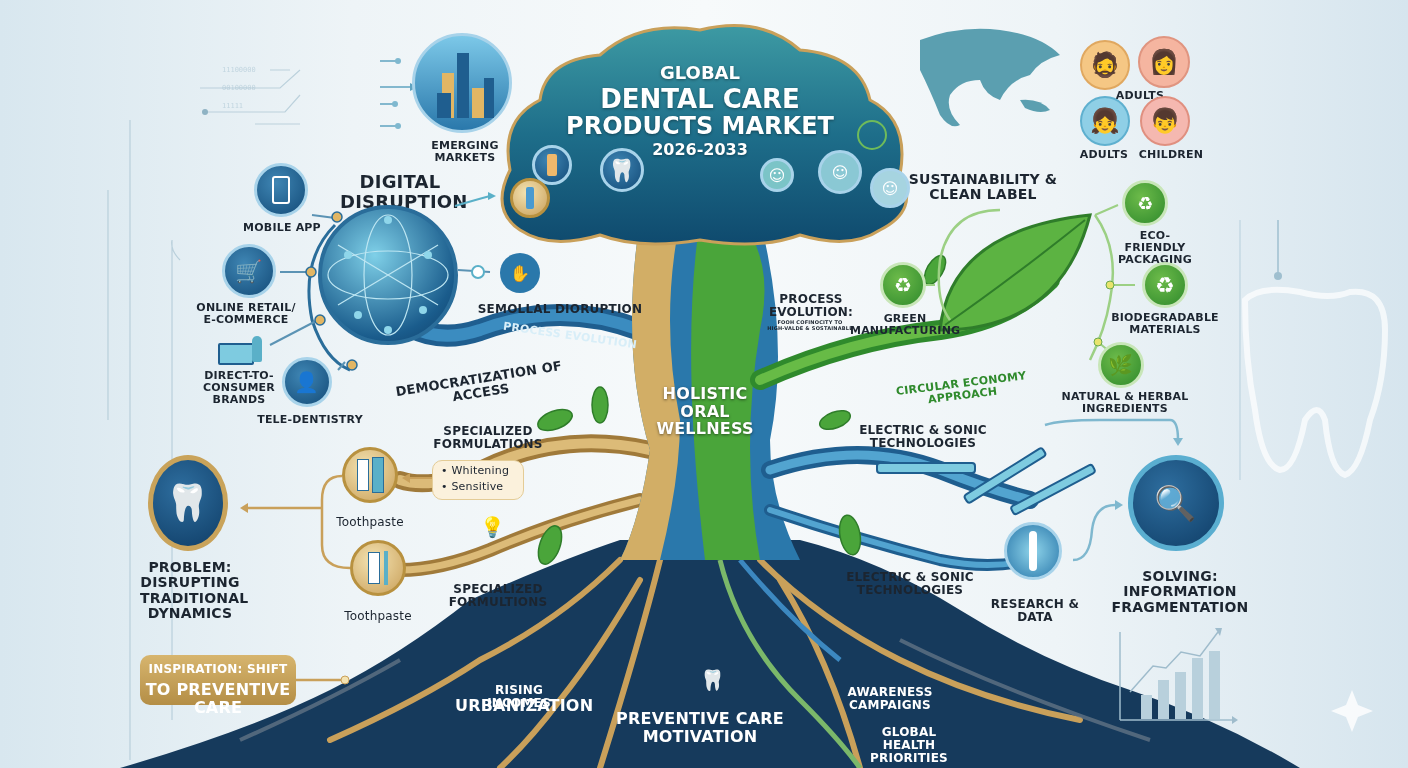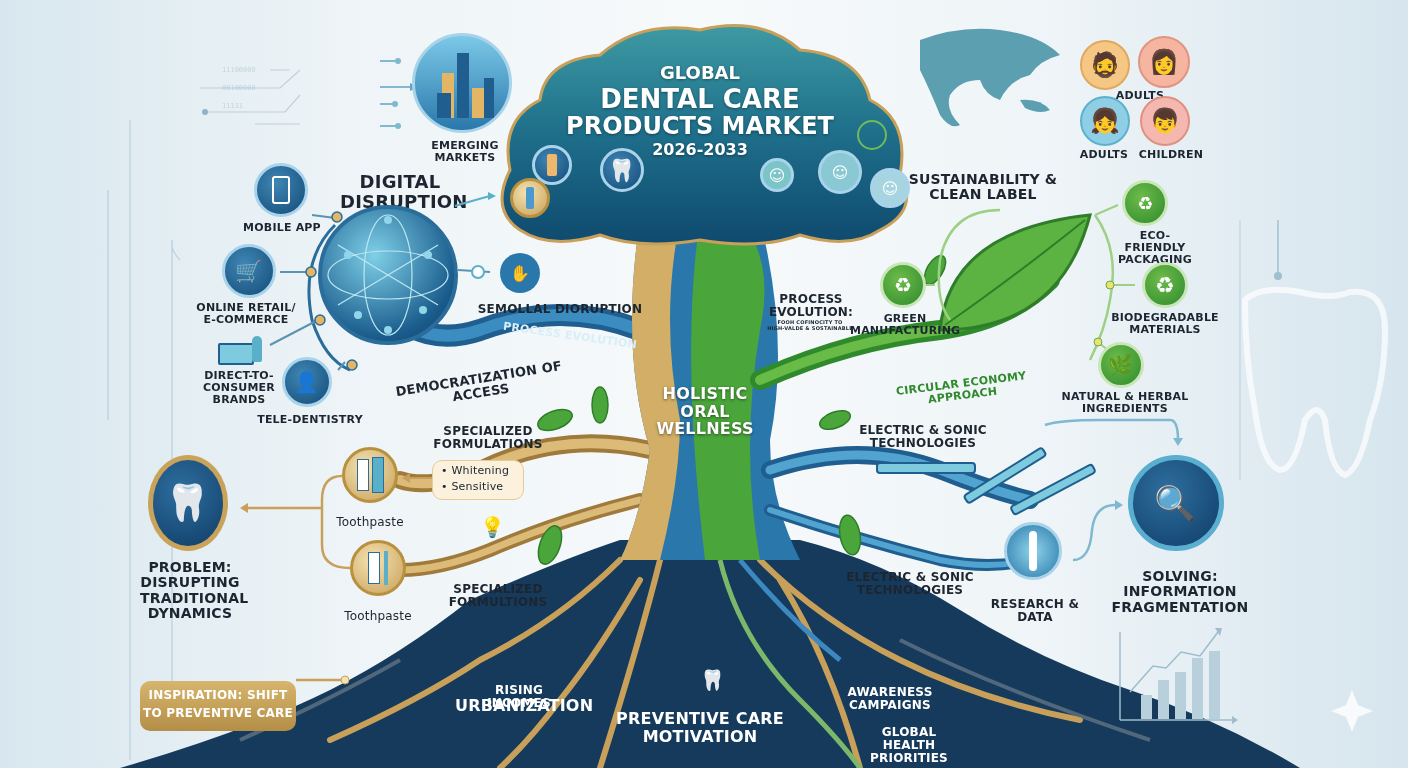--- a/index.html
+++ b/index.html
@@ -243,23 +243,23 @@
 </svg>
 
 <div class="circ navy" style="left:148px;top:455px;width:80px;height:96px;border-radius:50%;font-size:36px;">🦷</div>
 <div class="lbl lg" style="left:140px;top:560px;width:100px;font-size:14px;">
   <div>PROBLEM:</div>
   <div>DISRUPTING</div>
   <div>TRADITIONAL</div>
   <div>DYNAMICS</div>
 </div>
 
-<div class="pill" style="left:140px;top:655px;width:156px;height:50px;background:linear-gradient(#d7b56e,#b48e46);margin-top:26px;">
+<div class="pill" style="left:140px;top:655px;width:156px;height:50px;background:linear-gradient(#d7b56e,#b48e46);">
   <div class="lbl md" style="left:0;top:8px;width:156px;color:#fff;font-size:12px;">INSPIRATION: SHIFT</div>
-  <div class="lbl md" style="left:0;top:26px;width:156px;color:#fff;font-size:12px;">TO PREVENTIVE CARE</div>
+  <div class="lbl md" style="left:0;top:26px;width:156px;color:#fff;font-size:16px;">TO PREVENTIVE CARE</div>
 </div>
 <svg width="1408" height="768">
     <line x1="296" y1="680" x2="344" y2="680" stroke="#c9a05a" stroke-width="2.5"></line>
     <circle cx="345" cy="680" r="4" fill="#f4e3b2" stroke="#c9a05a"></circle>
   </svg>
 
 <div class="lbl sm" style="left:474px;top:684px;width:90px;color:#fff;font-size:12px;">RISING INCOMES</div>
 <div class="lbl sm" style="left:410px;top:697px;width:110px;color:#fff;font-size:16px;margin-left:45px;">URBANIZATION</div>
 <div class="abs" style="left:700px;top:668px;font-size:20px;color:#5fc4b5;">🦷</div>
 <div class="lbl lg" style="left:600px;top:710px;width:200px;color:#fff;font-size:16px;">

